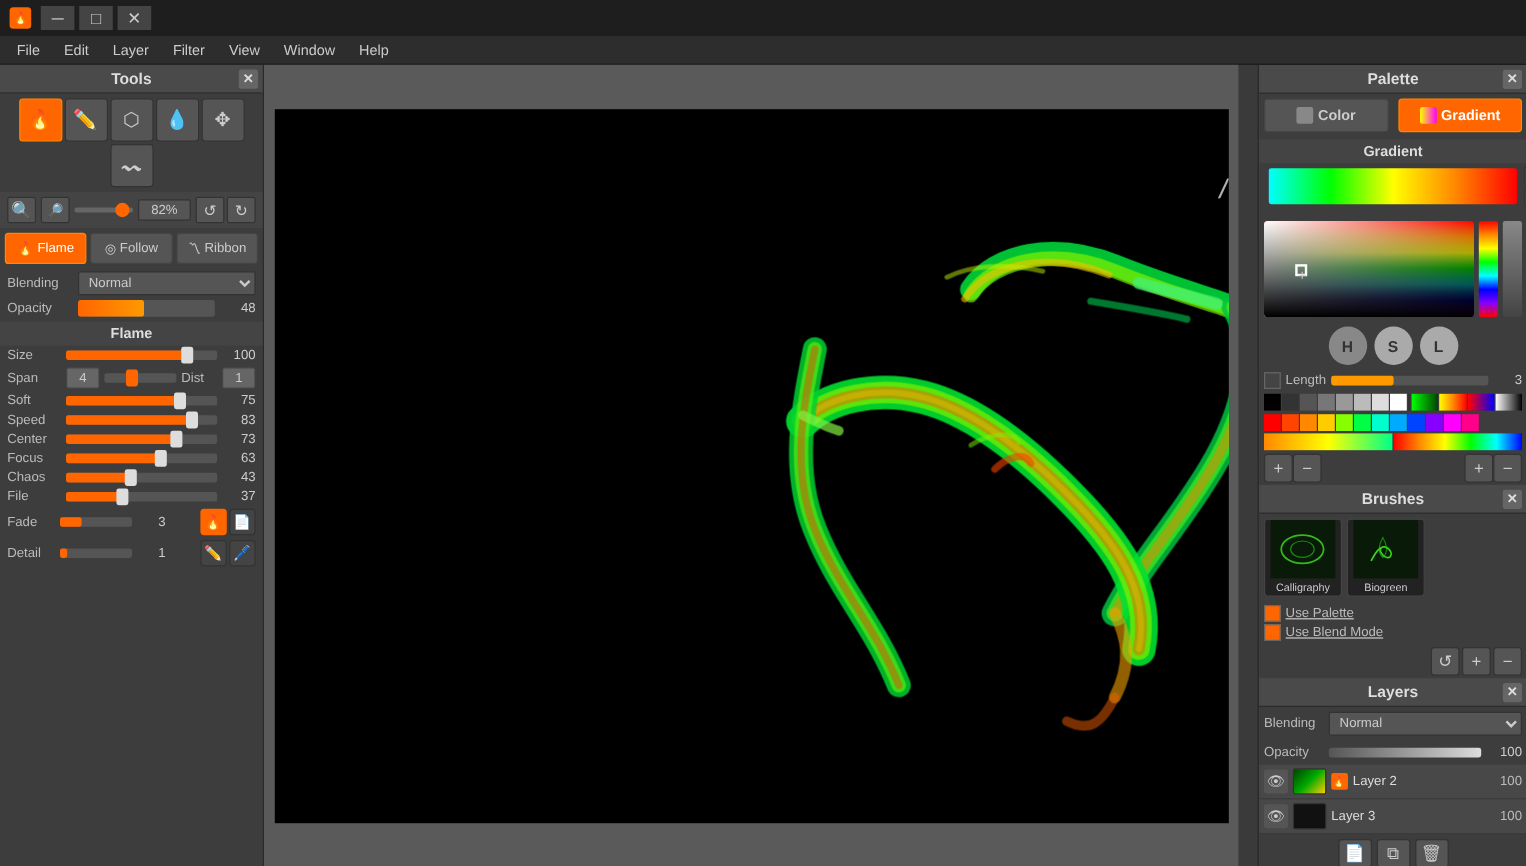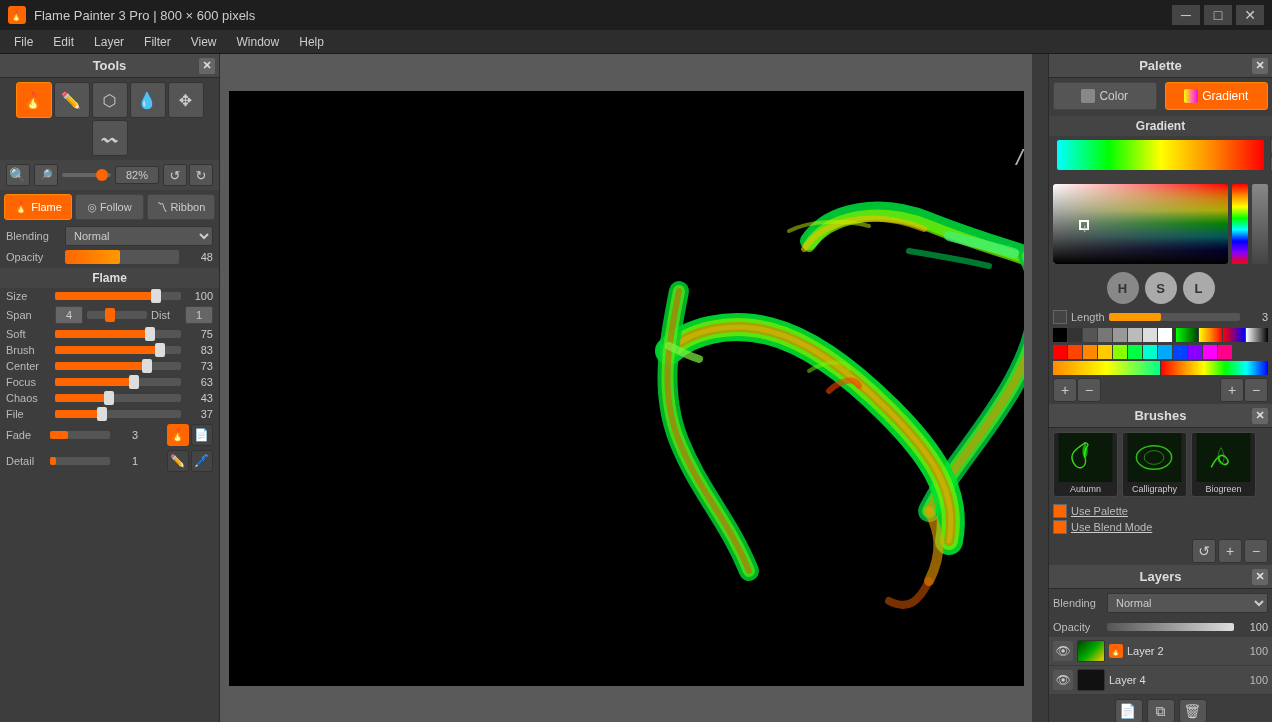--- a/index.html
+++ b/index.html
@@ -77,21 +77,21 @@
 
     
     #canvas-area { flex: 1; background: #5a5a5a; display: flex; align-items: center; justify-content: center; position: relative; }
     #canvas { width: 795px; height: 595px; background: #000; position: relative; overflow: hidden; }
     #canvas svg { width: 100%; height: 100%; }
 
     
     #right-panel { width: 224px; background: #3d3d3d; border-left: 1px solid #2a2a2a; display: flex; flex-direction: column; overflow-y: auto; margin-left: 16px; }
 
     
-    .palette-buttons { display: flex; margin: 4px; gap: 8px; }
+    .palette-buttons { display: flex; margin: 4px; gap: 8px; font-weight: bold; }
     .palette-btn { flex: 1; height: 28px; background: #555; border: 1px solid #444; border-radius: 3px; cursor: pointer; color: #ccc; font-size: 12px; display: flex; align-items: center; justify-content: center; gap: 4px; }
     .palette-btn.active { background: #ff6600; border-color: #ff8800; color: white; }
 
     
     .gradient-bar { height: 30px; margin: 2px 4px; border-radius: 2px; background: linear-gradient(to right, #00ffff, #00ff00, #ffff00, #ff8800, #ff0000); position: relative; }
     .gradient-rainbow { height: 20px; margin: 2px 4px; border-radius: 2px; background: linear-gradient(to right, #ff0000, #ff8800, #ffff00, #00ff00, #00ffff, #0000ff, #8800ff, #ff00ff); }
 
     .hsb-buttons { display: flex; align-items: center; justify-content: center; gap: 6px; padding: 4px; }
     .hsb-btn { width: 32px; height: 32px; background: #aaa; border-radius: 50%; cursor: pointer; display: flex; align-items: center; justify-content: center; color: #333; font-weight: bold; font-size: 13px; }
     .hsb-btn.active { background: #888; }
@@ -130,21 +130,20 @@
     .layer-opacity { width: 30px; text-align: right; color: #bbb; font-size: 11px; }
 
     .layer-controls { display: flex; justify-content: center; padding: 4px; gap: 4px; }
     .layer-ctrl-btn { width: 28px; height: 24px; background: #555; border: 1px solid #333; border-radius: 3px; cursor: pointer; display: flex; align-items: center; justify-content: center; color: #ccc; font-size: 14px; }
   </style>
 </head>
 <body>
 
 <div id="titlebar">
   <div class="app-icon">🔥</div>
-  <span class="title">Flame Painter 3 Pro | 800 × 600 pixels</span>
   <div class="win-controls">
     <button class="win-btn">─</button>
     <button class="win-btn">□</button>
     <button class="win-btn close">✕</button>
   </div>
 </div>
 
 <div id="menubar">
   <span class="menu-item">File</span>
   <span class="menu-item">Edit</span>
@@ -250,21 +249,21 @@
     <div class="slider-row">
       <span class="slider-label">Soft</span>
       <div class="slider-track">
         <div class="slider-fill" style="width: 75%;"></div>
         <div class="slider-thumb" style="left: calc(75% - 5px);"></div>
       </div>
       <span class="slider-val">75</span>
     </div>
 
     <div class="slider-row">
-      <span class="slider-label">Brush</span>
+      <span class="slider-label">Speed</span>
       <div class="slider-track">
         <div class="slider-fill" style="width: 83%;"></div>
         <div class="slider-thumb" style="left: calc(83% - 5px);"></div>
       </div>
       <span class="slider-val">83</span>
     </div>
 
     <div class="slider-row">
       <span class="slider-label">Center</span>
       <div class="slider-track">
@@ -489,28 +488,20 @@
       <div class="swatch-btn">−</div>
     </div>
 
     <div class="panel-header">
       <span>Brushes</span>
       <div class="panel-close">✕</div>
     </div>
 
     <div class="brushes-grid">
 
-      <div class="brush-thumb">
-        <svg width="55" height="50" viewBox="0 0 55 50">
-          <rect width="55" height="50" fill="#0a1a08"></rect>
-          <path d="M27,10 C20,15 10,20 15,30 C20,40 30,35 27,25 C24,15 35,12 27,10 Z" fill="none" stroke="#44ff22" stroke-width="1.5" opacity="0.8"></path>
-          <path d="M27,10 C22,18 25,25 27,25 C29,25 32,18 27,10 Z" fill="#22ff11" opacity="0.6"></path>
-        </svg>
-        <span class="brush-name">Autumn</span>
-      </div>
 
       <div class="brush-thumb">
         <svg width="55" height="50" viewBox="0 0 55 50">
           <rect width="55" height="50" fill="#0a1a08"></rect>
           <ellipse cx="27" cy="25" rx="18" ry="12" fill="none" stroke="#44ff22" stroke-width="1.5" opacity="0.7"></ellipse>
           <ellipse cx="27" cy="25" rx="10" ry="7" fill="none" stroke="#22ff11" stroke-width="1" opacity="0.5"></ellipse>
         </svg>
         <span class="brush-name">Calligraphy</span>
       </div>
 
@@ -565,21 +556,21 @@
       <div class="layer-eye">👁</div>
       <div style="width:28px;height:22px;background:linear-gradient(135deg,#004400,#00aa00,#ffcc00);border:1px solid #333;border-radius:2px;"></div>
       <span style="width:14px;height:14px;background:#ff6600;border-radius:2px;font-size:9px;display:flex;align-items:center;justify-content:center;">🔥</span>
       <span class="layer-name">Layer 2</span>
       <span class="layer-opacity">100</span>
     </div>
 
     <div class="layer-item">
       <div class="layer-eye">👁</div>
       <div style="width:28px;height:22px;background:#111;border:1px solid #333;border-radius:2px;"></div>
-      <span class="layer-name">Layer 4</span>
+      <span class="layer-name">Layer 3</span>
       <span class="layer-opacity">100</span>
     </div>
 
     <div class="layer-controls">
       <div class="layer-ctrl-btn">📄</div>
       <div class="layer-ctrl-btn">⧉</div>
       <div class="layer-ctrl-btn">🗑</div>
     </div>
 
   </div>

